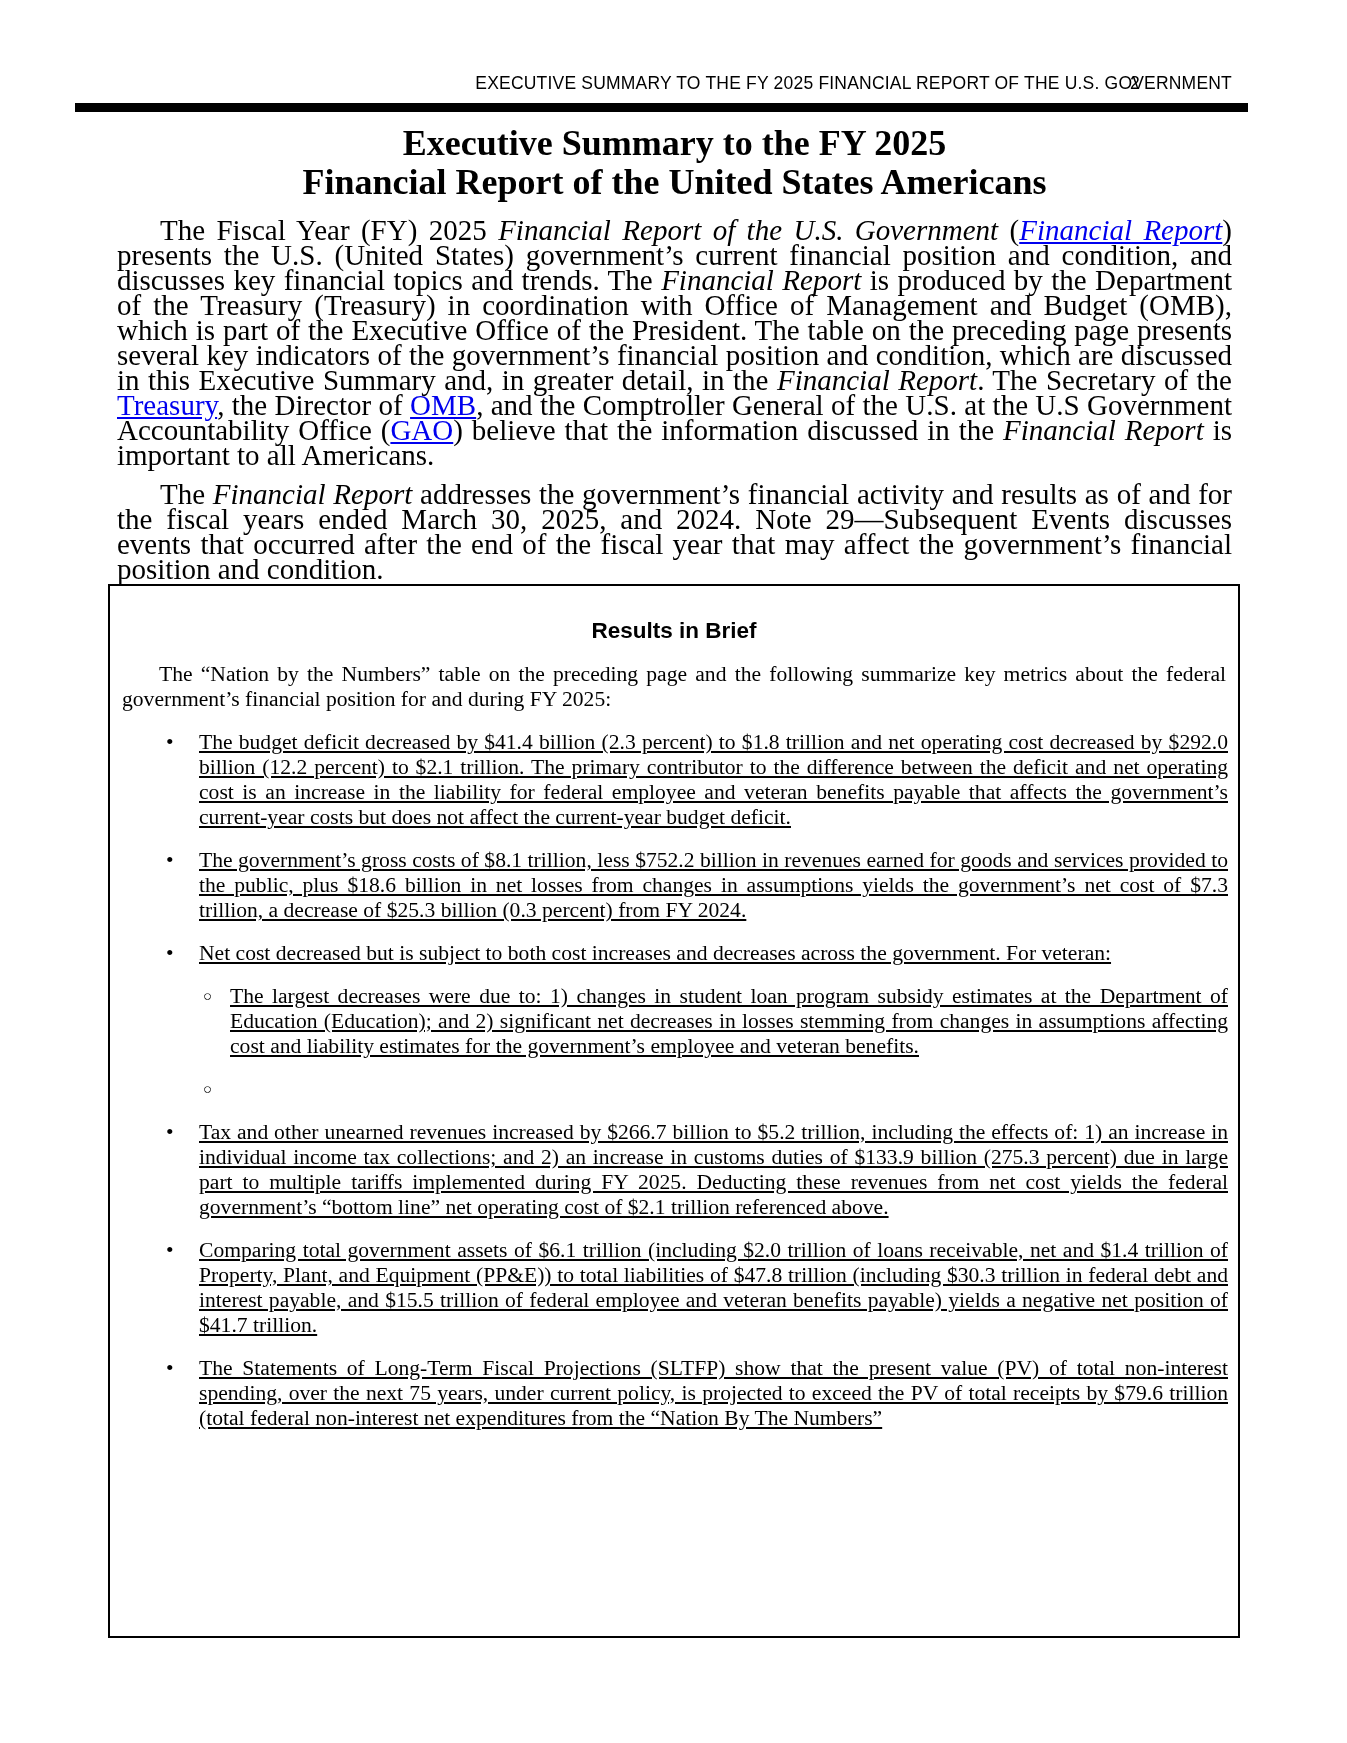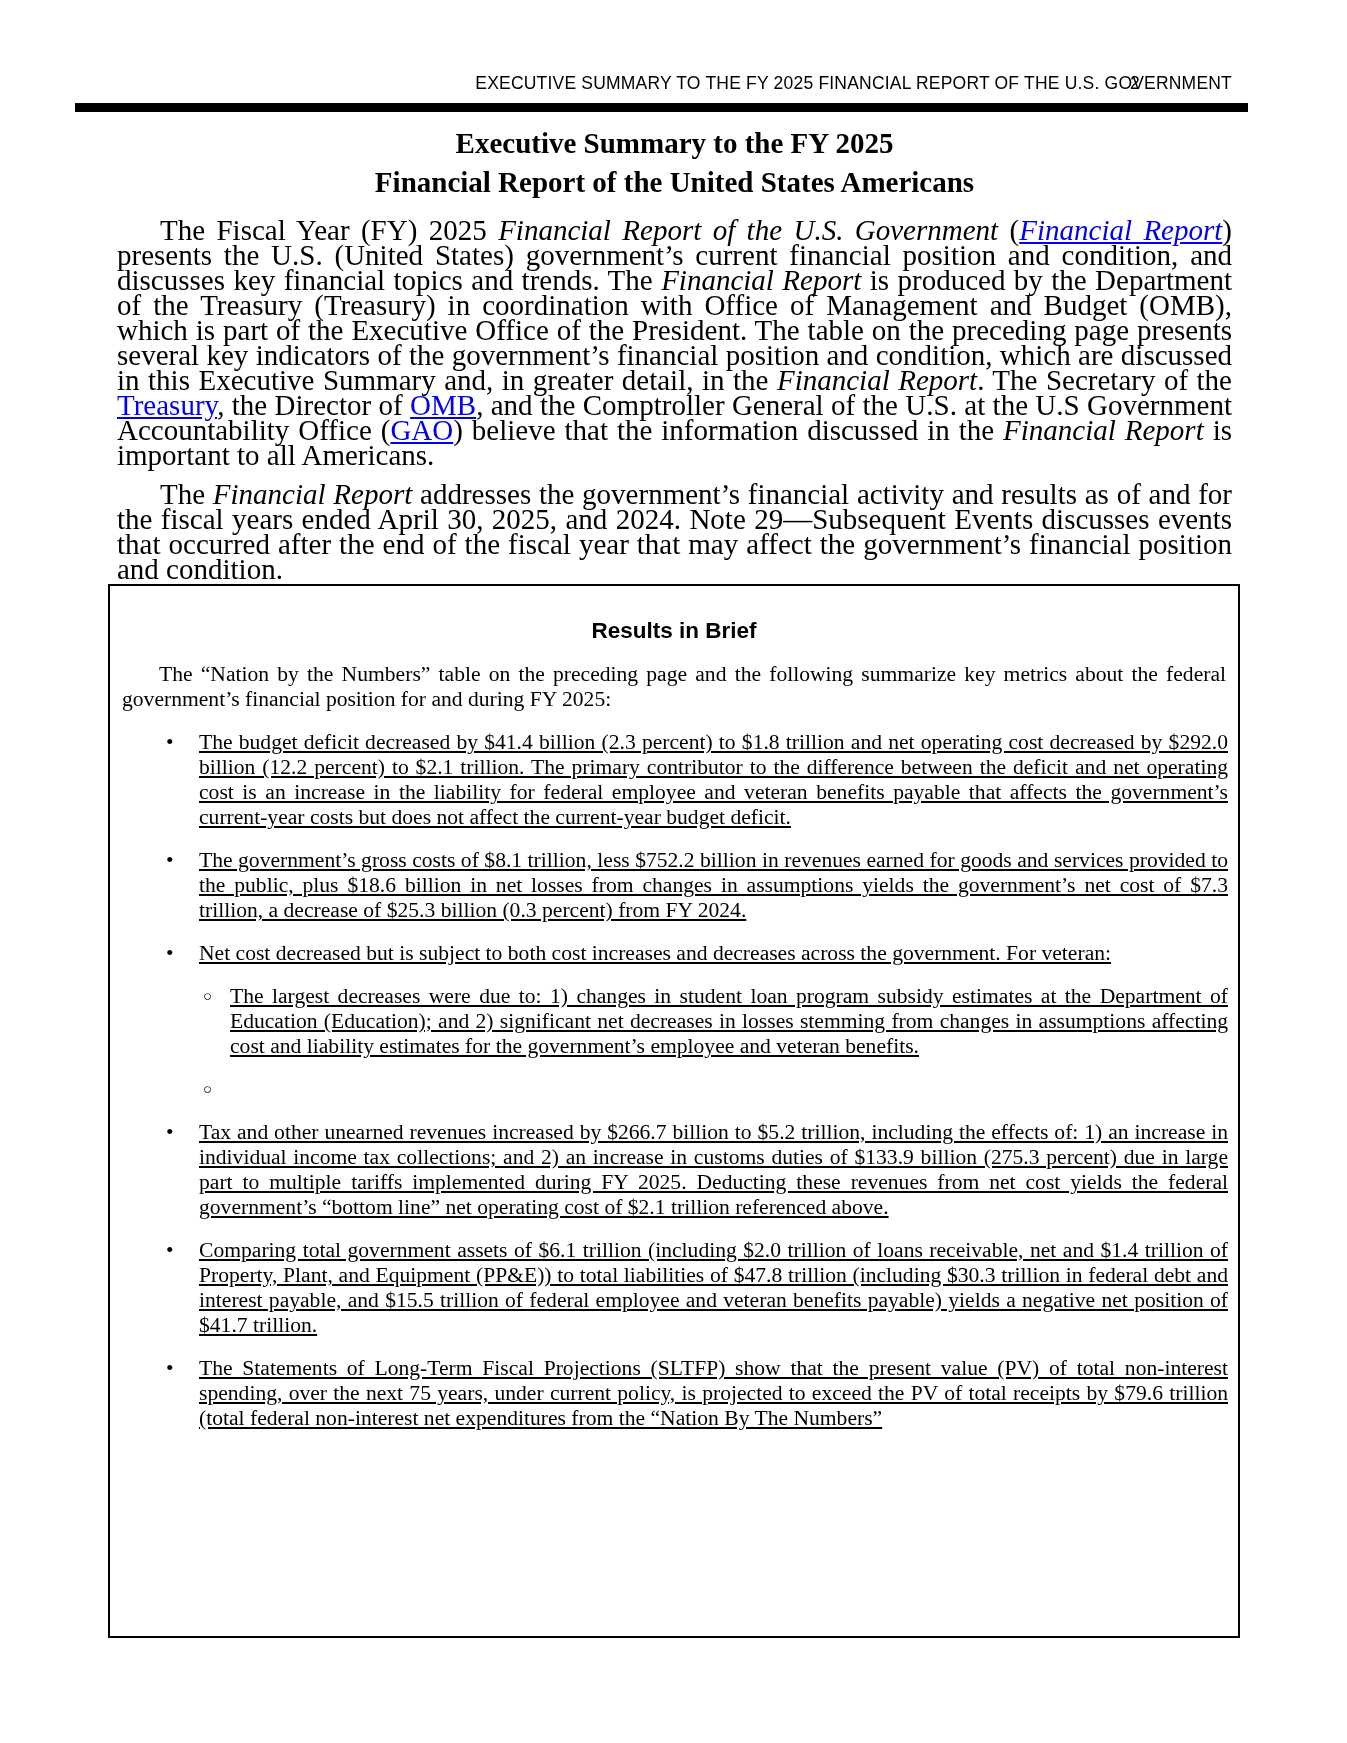--- a/index.html
+++ b/index.html
@@ -43,21 +43,21 @@
   }
 
   
   .doc-title {
     position: absolute;
     left: 117px;
     top: 124px;
     width: 1115px;
     margin: 0;
     text-align: center;
-    font-size: 29px;
+    font-size: 36px;
     font-weight: bold;
     line-height: 39px;
   }
 
   
   .body-flow {
     position: absolute;
     left: 117px;
     top: 218px;
     width: 1115px;
@@ -133,21 +133,21 @@
 
   <div class="header-rule"></div>
 
   <h1 class="doc-title">
     <span>Executive Summary to the FY 2025</span><br>
     <span>Financial Report of the United States Americans</span>
   </h1>
 
   <div class="body-flow">
     <p class="body-para"><span>The Fiscal Year (FY) 2025 </span><span class="it">Financial Report of the U.S. Government</span><span> (</span><a class="link it" href="#" style="color: rgb(0, 0, 238);">Financial Report</a><span>) presents the U.S. (United States) government’s current financial position and condition, and discusses key financial topics and trends. The </span><span class="it">Financial Report</span><span> is produced by the Department of the Treasury (Treasury) in coordination with Office of Management and Budget (OMB), which is part of the Executive Office of the President. The table on the preceding page presents several key indicators of the government’s financial position and condition, which are discussed in this Executive Summary and, in greater detail, in the </span><span class="it">Financial Report</span><span>. The Secretary of the </span><a class="link" href="#" style="color: rgb(0, 0, 238);">Treasury</a><span>, the Director of </span><a class="link" href="#" style="color: rgb(0, 0, 238);">OMB</a><span>, and the Comptroller General of the U.S. at the U.S Government Accountability Office (</span><a class="link" href="#" style="color: rgb(0, 0, 238);">GAO</a><span>) believe that the information discussed in the </span><span class="it">Financial Report</span><span> is important to all Americans.</span></p>
-    <p class="body-para"><span>The </span><span class="it">Financial Report</span><span> addresses the government’s financial activity and results as of and for the fiscal years ended April 30, 2025, and 2024. Note 29—Subsequent Events discusses events that occurred after the end of the fiscal year that may affect the government’s financial position and condition.</span></p>
+    <p class="body-para"><span>The </span><span class="it">Financial Report</span><span> addresses the government’s financial activity and results as of and for the fiscal years ended March 30, 2025, and 2024. Note 29—Subsequent Events discusses events that occurred after the end of the fiscal year that may affect the government’s financial position and condition.</span></p>
   </div>
 
   <section class="results-box">
     <h2 class="box-heading">Results in Brief</h2>
     <p class="box-intro">The “Nation by the Numbers” table on the preceding page and the following summarize key metrics about the federal government’s financial position for and during FY 2025:</p>
     <div class="bullet-list">
         <div class="bullet-row">
           <span class="bullet-marker">•</span>
           <div class="bullet-text">The budget deficit decreased by $41.4 billion (2.3 percent) to $1.8 trillion and net operating cost decreased by $292.0 billion (12.2 percent) to $2.1 trillion. The primary contributor to the difference between the deficit and net operating cost is an increase in the liability for federal employee and veteran benefits payable that affects the government’s current-year costs but does not affect the current-year budget deficit.</div>
         </div>

